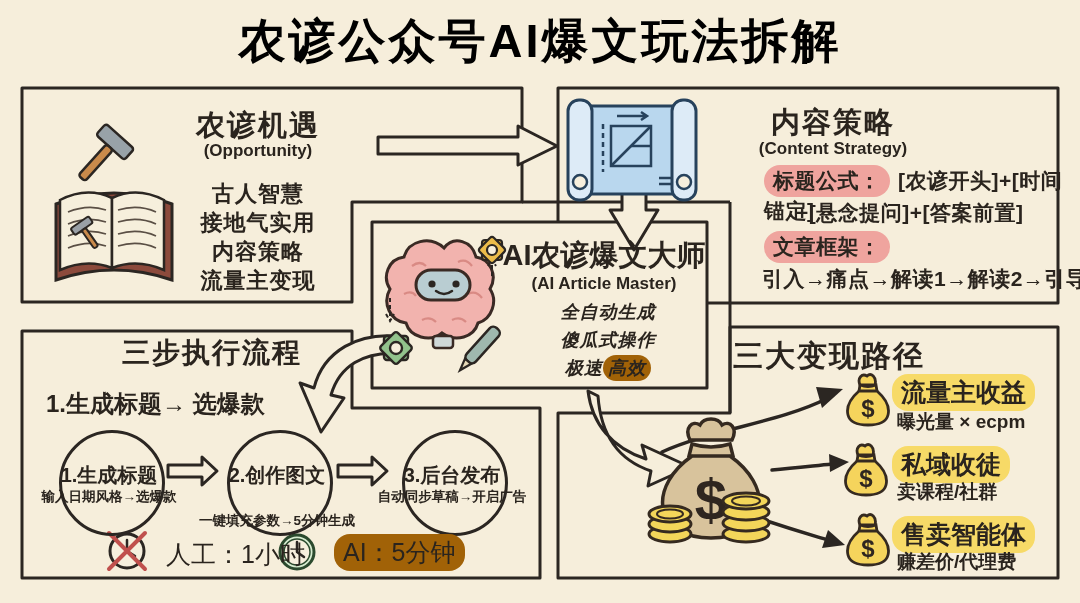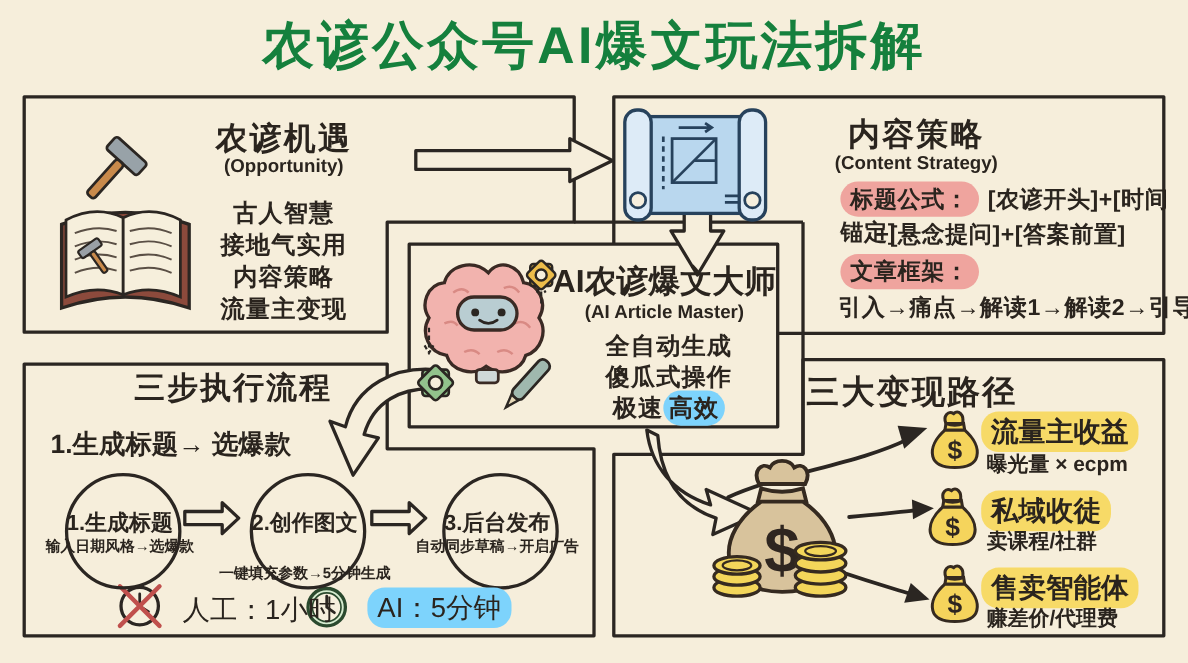--- a/index.html
+++ b/index.html
@@ -1,30 +1,30 @@
 <!DOCTYPE html>
 <html><head>
 <meta charset="utf-8">
 <style>
   html,body{margin:0;padding:0;width:1080px;height:603px;overflow:hidden;}
   body{background:#f6eedb;font-family:"Liberation Sans","DejaVu Sans",sans-serif;color:#2a241e;}
   #stage{position:relative;width:1080px;height:603px;background:#f6eedb;}
   .abs{position:absolute;}
   .ctr{text-align:center;}
   .nowrap{white-space:nowrap;}
-  #main-title{left:0;top:10px;width:1080px;text-align:center;font-size:47px;font-weight:900;letter-spacing:3px;color:#15803d;}
+  #main-title{left:0;top:10px;width:1080px;text-align:center;font-size:47px;font-weight:900;letter-spacing:3px;color:#000000;}
   .box-title{font-size:29px;font-weight:900;letter-spacing:2px;}
   .box-sub{font-size:17px;font-weight:700;}
   .list-item{font-size:22px;font-weight:800;line-height:29px;letter-spacing:1px;}
   .pill{display:inline-block;border-radius:16px;padding:2px 9px;font-weight:800;}
   .pill-pink{background:#efa49e;}
-  .pill-green{background:#7dd3fc;}
+  .pill-green{background:#a16207;}
   .pill-yellow{background:#f7da67;}
   .fml{font-size:21px;font-weight:800;letter-spacing:0.5px;}
-  .feat{font-size:22px;font-weight:800;letter-spacing:1px;}
+  .feat{font-size:18px;font-weight:800;letter-spacing:1px;font-style:italic;}
   .circle{width:100px;height:100px;border:3px solid #2b2622;border-radius:50%;background:transparent;}
   .step-label{font-size:20px;font-weight:800;}
   .step-sub{font-size:13.5px;font-weight:700;}
   .time-text{font-size:25px;font-weight:400;margin-left:12px;}
   .mon-pill{font-size:25px;}
   .mon-sub{font-size:19px;font-weight:700;text-align:center;}
   svg{display:block;}
 </style>
 </head>
 <body>

